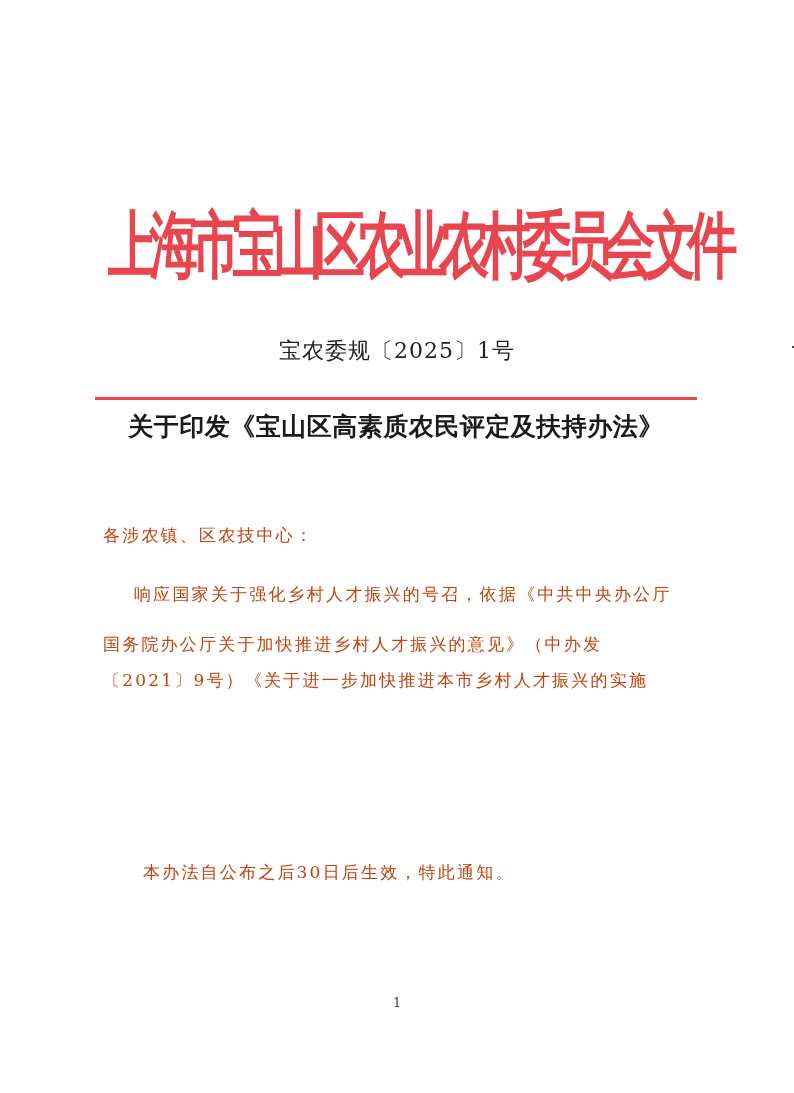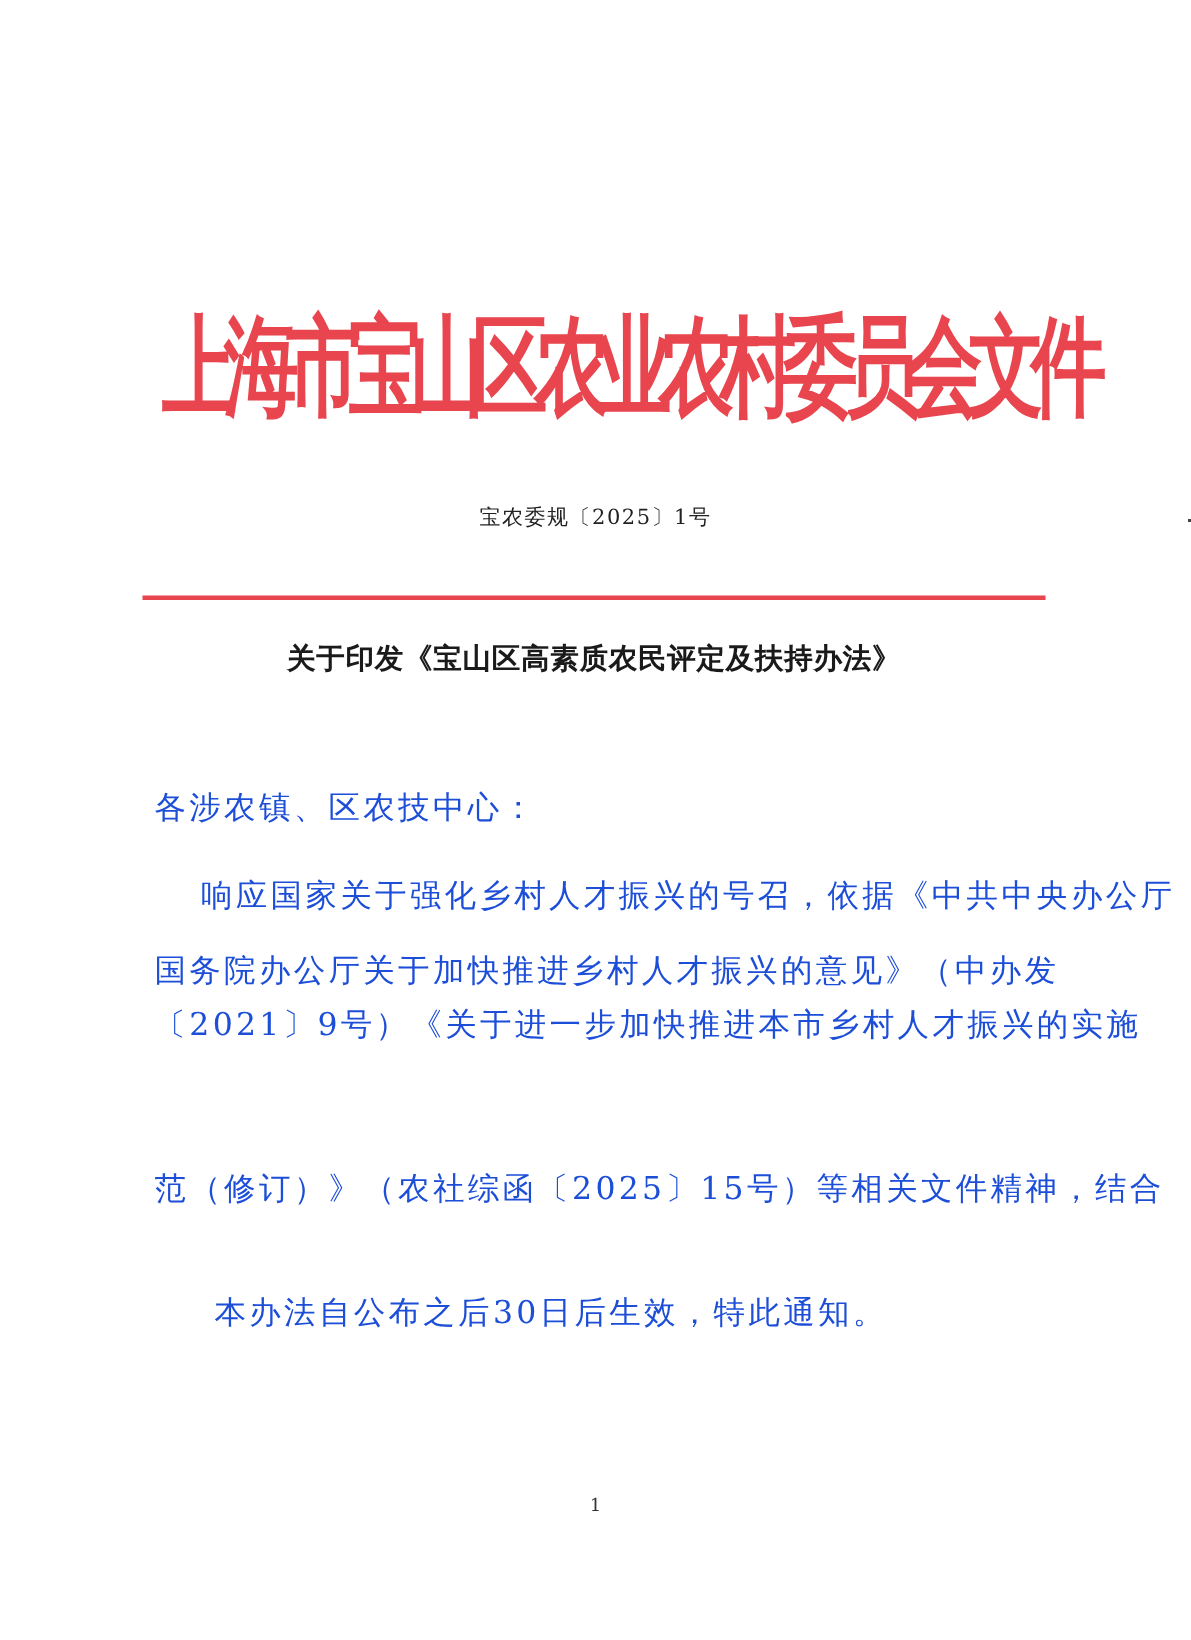--- a/index.html
+++ b/index.html
@@ -44,52 +44,51 @@
       display: inline-block;
       width: 41.4px;
       text-align: center;
     }
     .doc-number {
       position: absolute;
       left: 0;
       width: 794px;
       top: 336px;
       text-align: center;
-      font-size: 14px;
+      font-size: 22px;
       letter-spacing: 1px;
       color: #222;
     }
     .red-rule {
       position: absolute;
       left: 95px;
       top: 397px;
       width: 602px;
       height: 3px;
       background: #e8454f;
     }
     .title {
       position: absolute;
       left: 95px;
       width: 602px;
       text-align: center;
       font-family: "DejaVu Sans", "Liberation Sans", sans-serif;
       font-weight: bold;
-      font-size: 19px;
+      font-size: 25px;
       color: #1a1a1a;
       letter-spacing: 0.5px;
-      margin-top: 16px;
     }
     .title.l1 { top: 410px; }
     .title.l2 { top: 450px; }
     .body-text {
       position: absolute;
       left: 103px;
       width: 590px;
-      font-size: 21px;
-      color: #1d4ed8;
+      font-size: 17px;
+      color: #c2410c;
       letter-spacing: 2.2px;
       white-space: nowrap;
     }
     .body-text.indent { left: 143px; }
     .page-number {
       position: absolute;
       left: 0;
       width: 794px;
       top: 996px;
       text-align: center;
@@ -132,20 +131,19 @@
 
   <div class="red-rule"></div>
 
   <div class="title l1">关于印发《宝山区高素质农民评定及扶持办法》</div>
 
   <div class="body-text" style="top:524px;">各涉农镇、区农技中心：</div>
 
   <div class="body-text" style="top:583px;margin-left:31px;">响应国家关于强化乡村人才振兴的号召，依据《中共中央办公厅</div>
   <div class="body-text" style="top:633px;">国务院办公厅关于加快推进乡村人才振兴的意见》（中办发</div>
   <div class="body-text" style="top:669px;">〔2021〕9号）《关于进一步加快推进本市乡村人才振兴的实施</div>
-  <div class="body-text" style="top:778px;">范（修订）》（农社综函〔2025〕15号）等相关文件精神，结合</div>
 
   <div class="body-text indent" style="top:861px;">本办法自公布之后30日后生效，特此通知。</div>
 
   <div class="page-number">1</div>
 
   <div class="scan-mark"></div>
 </div>
 
 </body></html>

